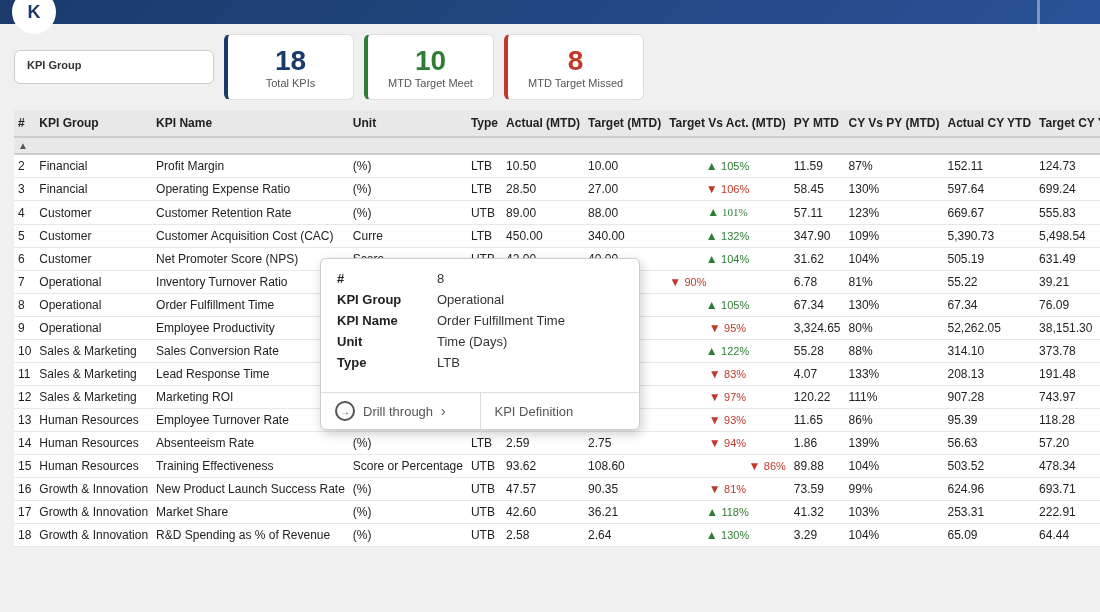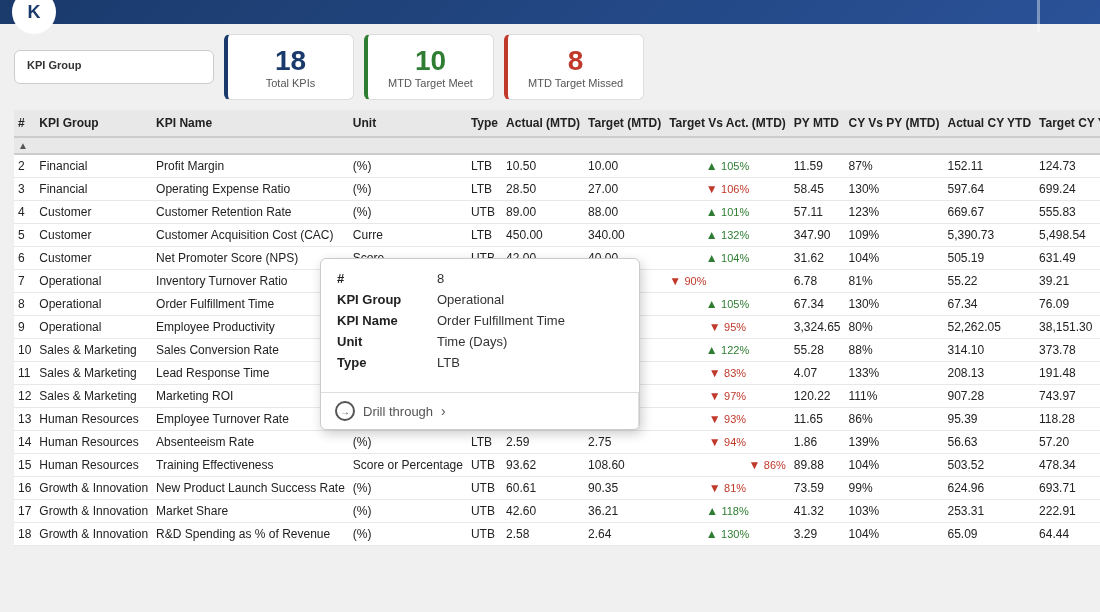--- a/index.html
+++ b/index.html
@@ -285,21 +285,21 @@
     <td>699.24</td>
   </tr>
         <tr>
     <td>4</td>
     <td>Customer</td>
     <td>Customer Retention Rate</td>
     <td>(%)</td>
     <td>UTB</td>
     <td>89.00</td>
     <td>88.00</td>
-    <td style="text-align:center;">
+    <td style="text-align:center;font-family:Liberation Serif, serif;">
       <span style="color:#2e7d32;">▲</span>
       <span style="color:#2e7d32; font-size:11px;"> 101%</span>
     </td>
     <td>57.11</td>
     <td>123%</td>
     <td>669.67</td>
     <td>555.83</td>
   </tr>
         <tr>
     <td>5</td>
@@ -487,21 +487,21 @@
     <td>104%</td>
     <td>503.52</td>
     <td>478.34</td>
   </tr>
         <tr>
     <td>16</td>
     <td>Growth &amp; Innovation</td>
     <td>New Product Launch Success Rate</td>
     <td>(%)</td>
     <td>UTB</td>
-    <td>60.61</td>
+    <td>47.57</td>
     <td>90.35</td>
     <td style="text-align:center;">
       <span style="color:#c0392b;">▼</span>
       <span style="color:#c0392b; font-size:11px;"> 81%</span>
     </td>
     <td>73.59</td>
     <td>99%</td>
     <td>624.96</td>
     <td>693.71</td>
   </tr>
@@ -564,15 +564,18 @@
         <span class="t-label">Type</span>
         <span class="t-value">LTB</span>
       </div>
     </div>
     <div class="tooltip-footer">
       <div class="drill-through">
         <div class="circle-icon">→</div>
         <span>Drill through</span>
         <span class="chevron-right">›</span>
       </div>
+      <div class="kpi-definition">
+        <span>KPI Definition</span>
+      </div>
     </div>
   </div>
 </div>
 
 </body></html>

